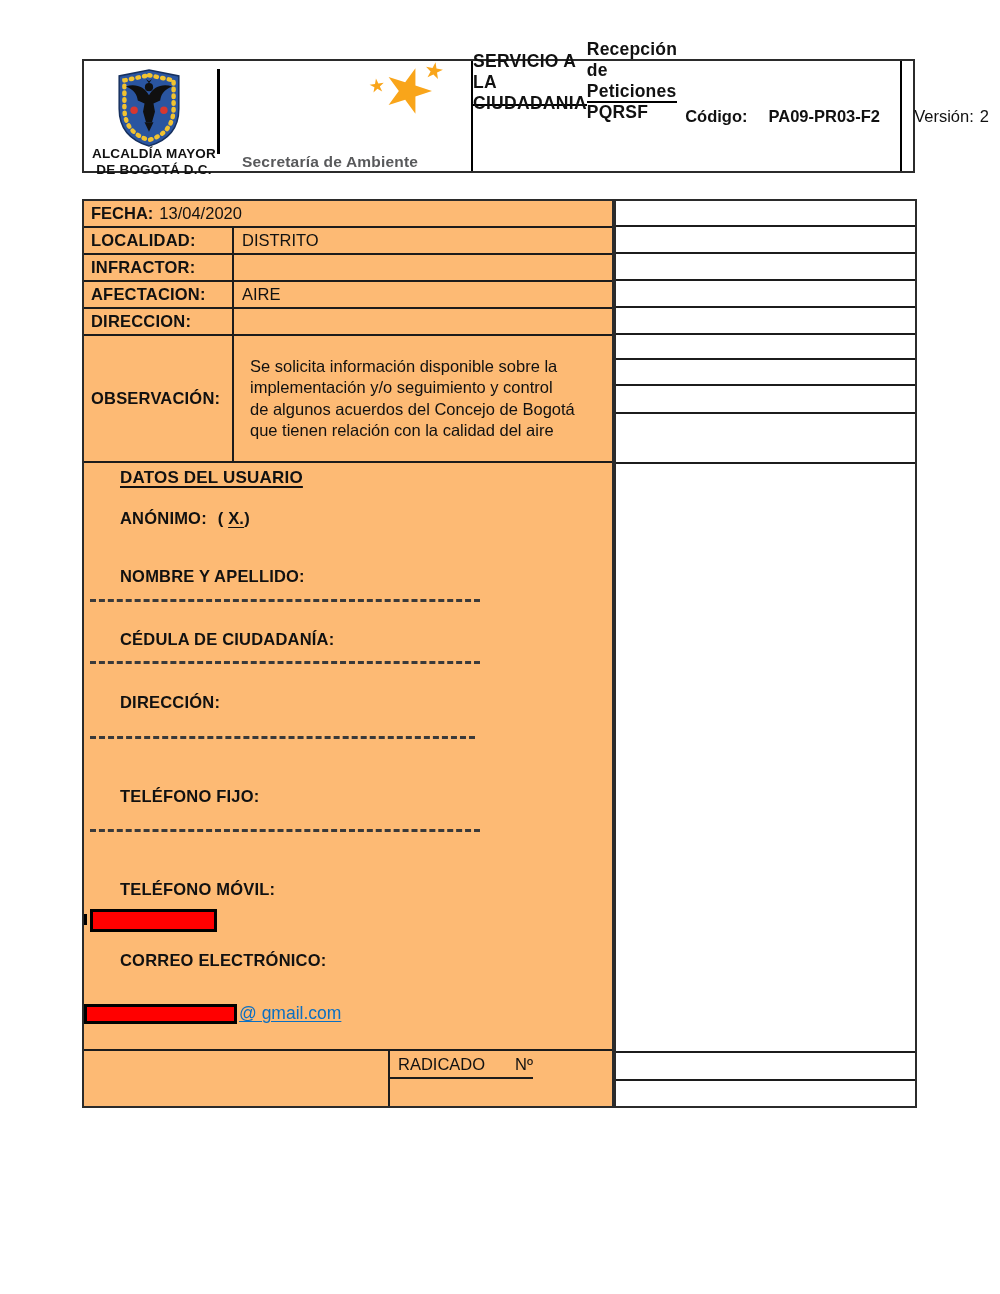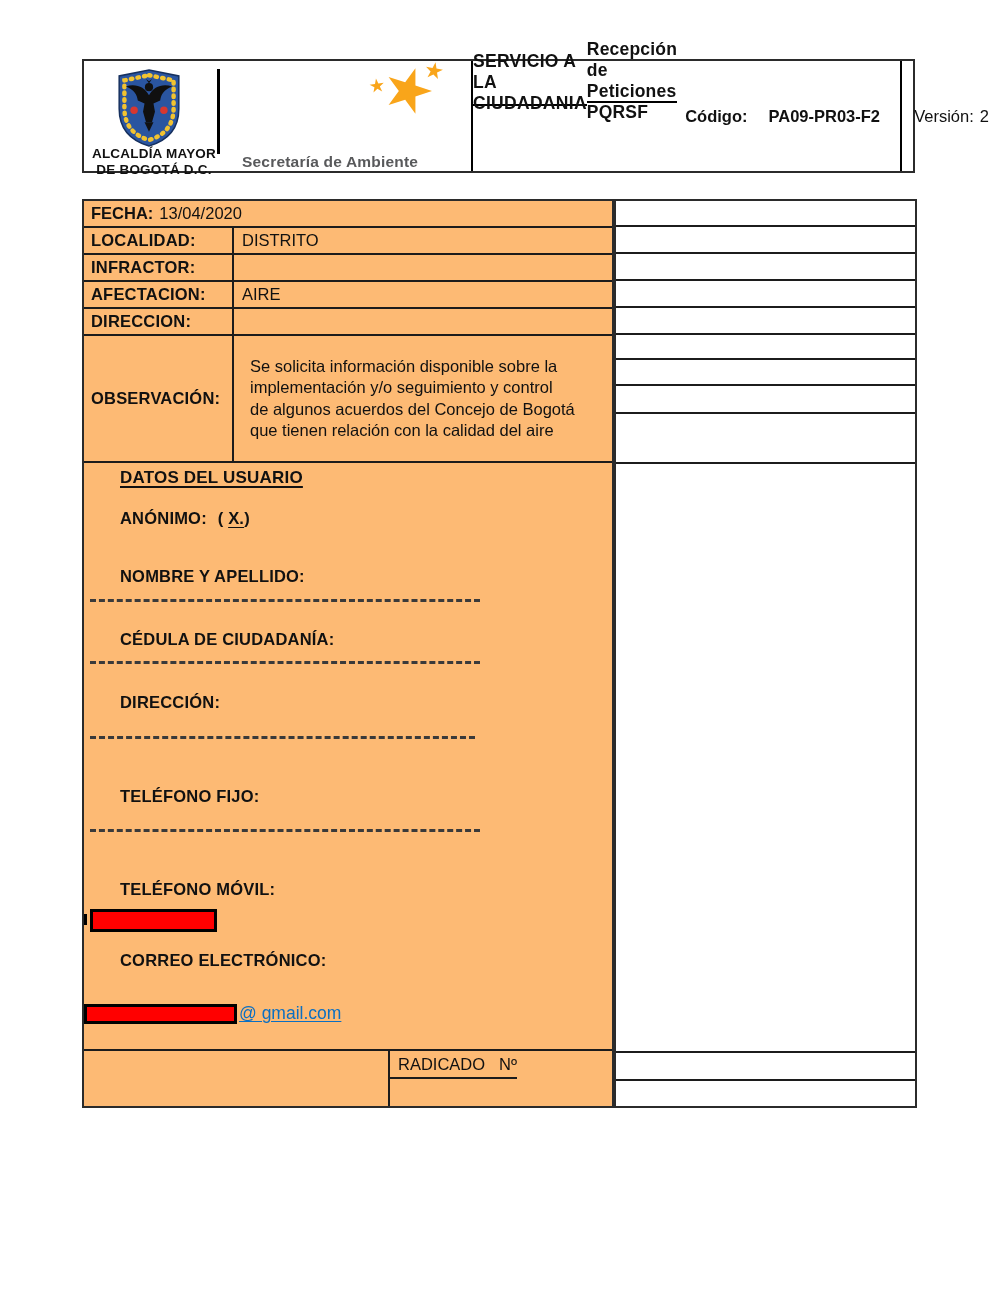--- a/index.html
+++ b/index.html
@@ -78,21 +78,21 @@
   .phone-redaction{position:absolute;left:6px;top:446px;width:127px;height:23px;}
   .redact-fragment{position:absolute;left:0px;top:451px;width:3px;height:11px;background:#000;}
   .email-row{position:absolute;left:0px;top:540px;display:flex;align-items:center;}
   .email-redaction{width:153px;height:20px;flex:none;}
   .email-link{margin-left:2px;color:var(--link-blue);font-size:17.5px;text-decoration:underline;text-underline-offset:2px;}
 
   .bottom-row{height:55px;display:flex;border-bottom:none;font-size:16.5px;}
   .bottom-a{width:306px;flex:none;border-right:2px solid var(--line);}
   .bottom-b{flex:1;display:flex;flex-direction:row;}
   .radicado-cell{height:28px;border-bottom:2px solid var(--line);display:flex;align-items:center;padding-left:8px;}
-  .numero-label{margin-left:14px;}
+  .numero-label{margin-left:30px;}
   .radicado-empty{flex:1;}
 
   
   #main-right{
     left:614px;top:199px;width:303px;height:909px;border:2px solid #2b2b2b;
     display:flex;flex-direction:column;background:#fff;
   }
   .r-cell{flex:none;border-bottom:2px solid var(--line);}
   .r-tall{flex:1;}
   .r-last{border-bottom:none;}

